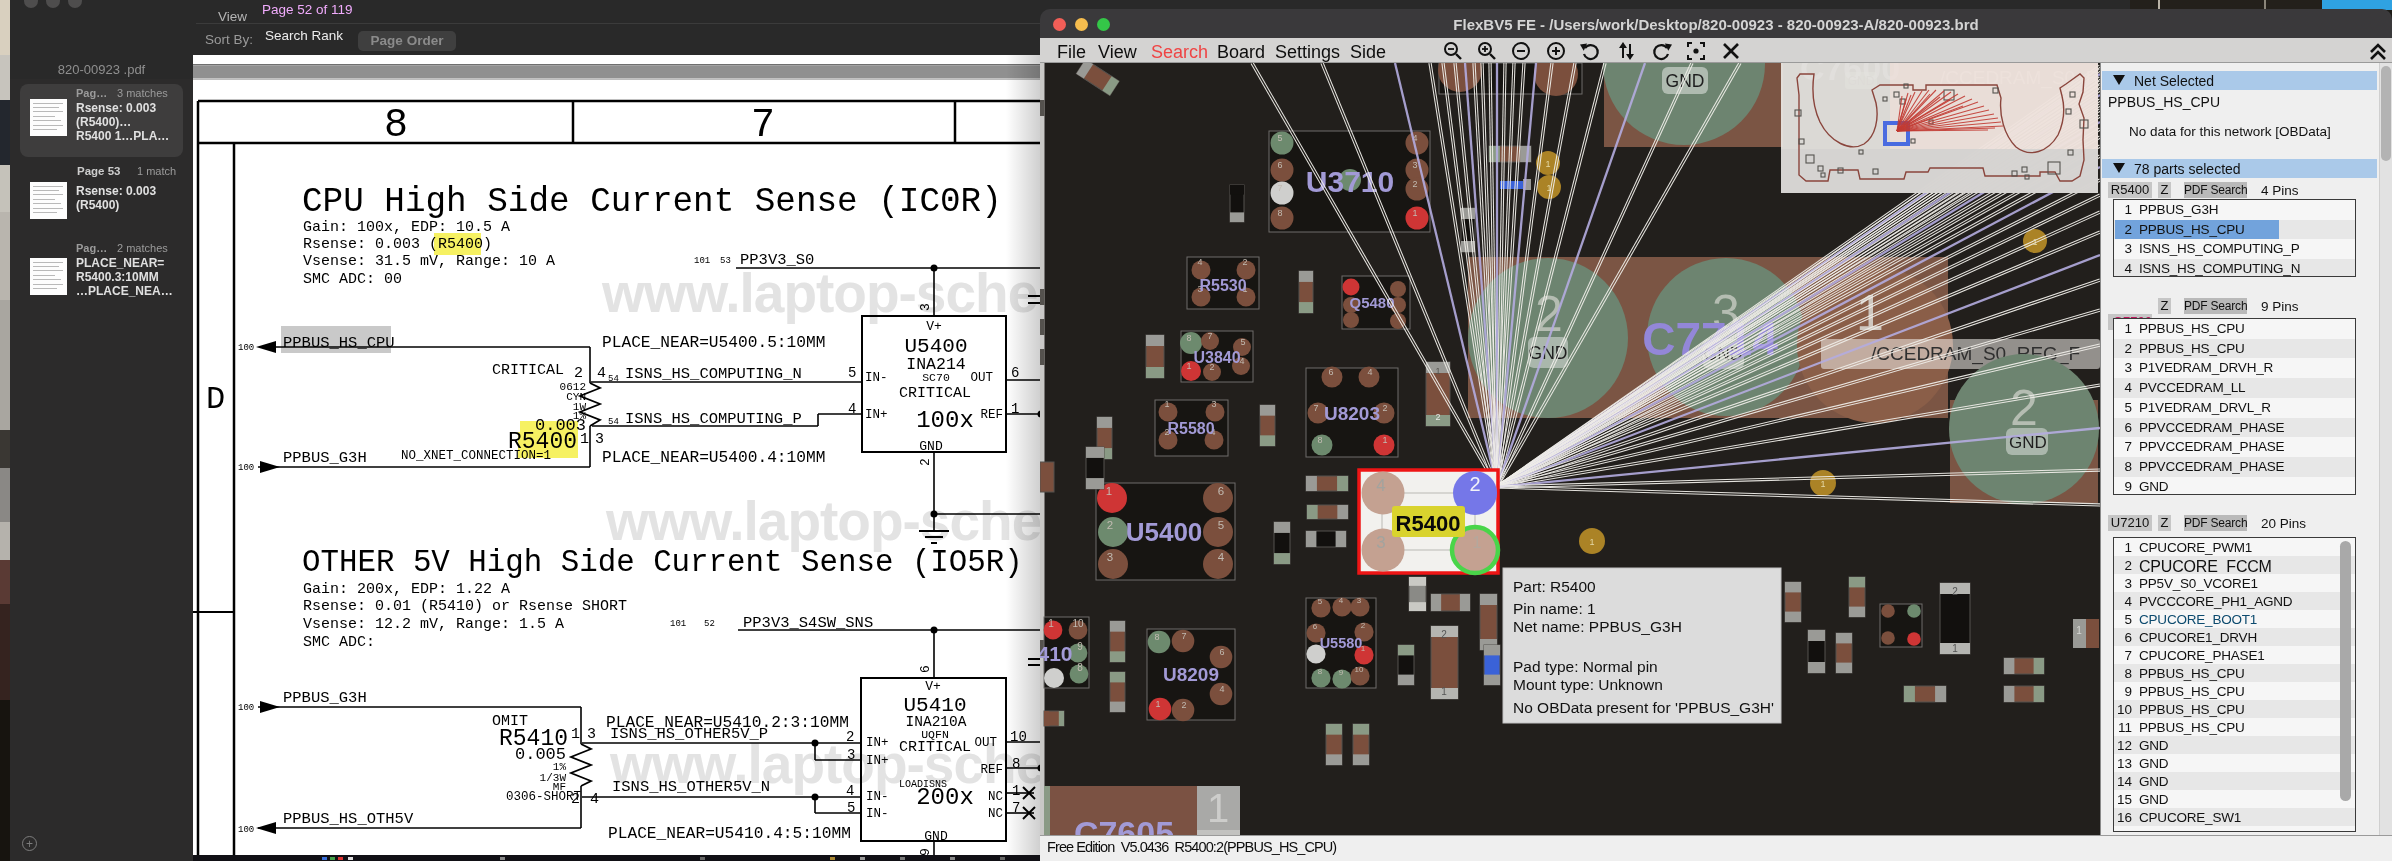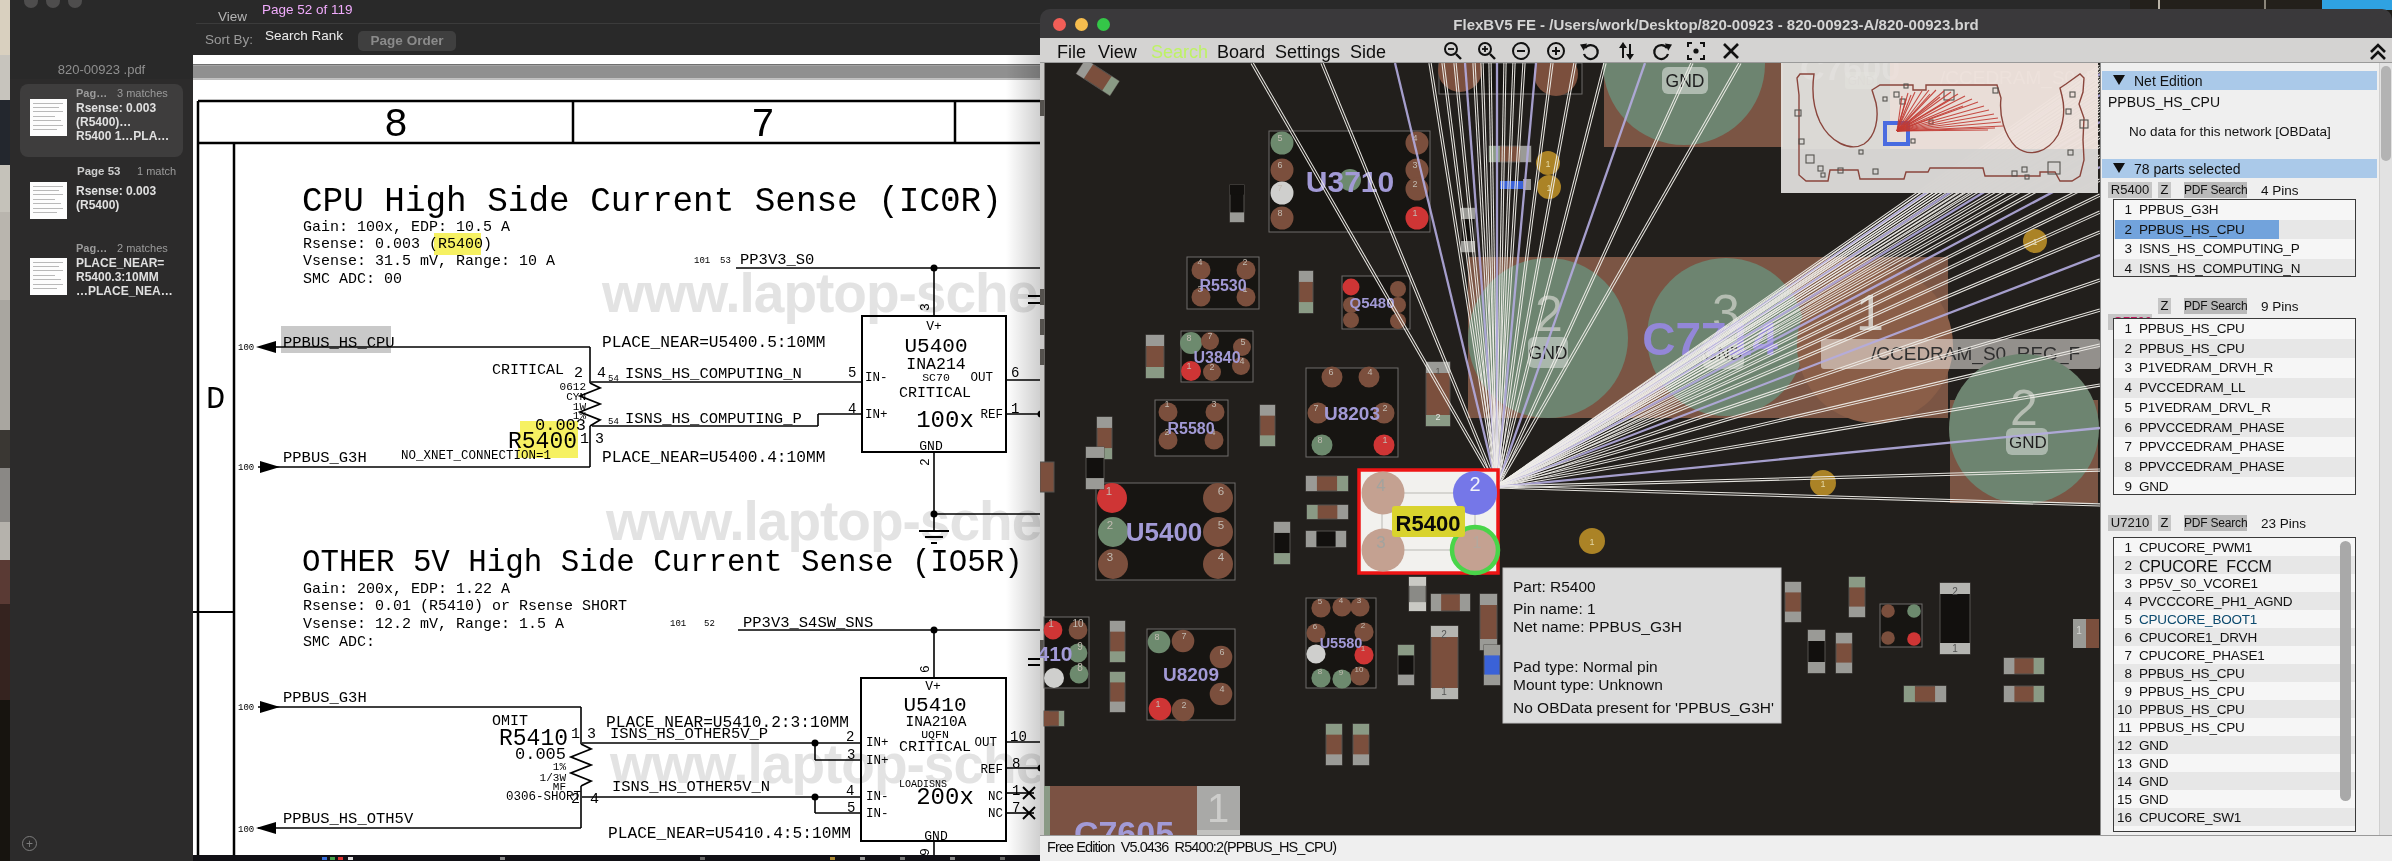--- a/index.html
+++ b/index.html
@@ -278,21 +278,21 @@
 </svg>
 <div class="a" style="left:1040px;top:9px;width:1352px;height:852px"></div>
 <div class="a" style="left:1040px;top:9px;width:1352px;height:29px;background:#3a393b;border-radius:10px 10px 0 0"></div>
 <div class="a" style="left:1052.5px;top:17.5px;width:13px;height:13px;border-radius:50%;background:#f25e57"></div>
 <div class="a" style="left:1074.5px;top:17.5px;width:13px;height:13px;border-radius:50%;background:#f6bd4e"></div>
 <div class="a" style="left:1096.5px;top:17.5px;width:13px;height:13px;border-radius:50%;background:#34c748"></div>
 <div class="a" style="left:1200px;top:16px;width:1032px;height:16px;text-align:center;font-size:15px;font-weight:bold;color:#d4d4d4">FlexBV5 FE - /Users/work/Desktop/820-00923 - 820-00923-A/820-00923.brd</div>
 <div class="a" style="left:1040px;top:38px;width:1352px;height:25px;background:#d4d3d2;border-bottom:1px solid #9a9a9a"></div>
 <div class="a" style="left:1057px;top:42px;font-size:18px;color:#0d0d0d">File</div>
 <div class="a" style="left:1098px;top:42px;font-size:18px;color:#0d0d0d">View</div>
-<div class="a" style="left:1151px;top:42px;font-size:18px;color:#bef264">Search</div>
+<div class="a" style="left:1151px;top:42px;font-size:18px;color:#ef4444">Search</div>
 <div class="a" style="left:1217px;top:42px;font-size:18px;color:#0d0d0d">Board</div>
 <div class="a" style="left:1275px;top:42px;font-size:18px;color:#0d0d0d">Settings</div>
 <div class="a" style="left:1350px;top:42px;font-size:18px;color:#0d0d0d">Side</div>
 <svg class="a" style="left:1040px;top:38px" width="1352" height="25" viewBox="1040 38 1352 25">
     <g transform="translate(1453,51)">
       <circle cx="-2" cy="-2" r="6" fill="none" stroke="#111" stroke-width="2"></circle>
       <line x1="3" y1="3" x2="8" y2="8" stroke="#111" stroke-width="2.4"></line>
       <line x1="-5" y1="-2" x2="1" y2="-2" stroke="#111" stroke-width="1.8"></line>
     </g>
     <g transform="translate(1487,51)">
@@ -806,21 +806,21 @@
 <text class="s" x="1513" y="592" font-size="15.5" font-weight="normal" fill="#111" text-anchor="start">Part: R5400</text>
 <text class="s" x="1513" y="614" font-size="15.5" font-weight="normal" fill="#111" text-anchor="start">Pin name: 1</text>
 <text class="s" x="1513" y="632" font-size="15.5" font-weight="normal" fill="#111" text-anchor="start">Net name: PPBUS_G3H</text>
 <text class="s" x="1513" y="672" font-size="15.5" font-weight="normal" fill="#111" text-anchor="start">Pad type: Normal pin</text>
 <text class="s" x="1513" y="690" font-size="15.5" font-weight="normal" fill="#111" text-anchor="start">Mount type: Unknown</text>
 <text class="s" x="1513" y="713" font-size="15.5" font-weight="normal" fill="#111" text-anchor="start">No OBData present for 'PPBUS_G3H'</text>
 </svg>
 <div class="a" style="left:2100px;top:63px;width:292px;height:772px;background:#efefef;border-left:1px solid #8a8a8a"></div>
 <div class="a" style="left:2102px;top:71px;width:275px;height:19px;background:#aac9e9"></div>
 <div class="a" style="left:2113px;top:75px;width:0;height:0;border-left:6.5px solid transparent;border-right:6.5px solid transparent;border-top:10px solid #111"></div>
-<div class="a" style="left:2134px;top:73px;font-size:14px;color:#111">Net Edition</div>
+<div class="a" style="left:2134px;top:73px;font-size:14px;color:#111">Net Selected</div>
 <div class="a" style="left:2108px;top:94px;font-size:14px;color:#111">PPBUS_HS_CPU</div>
 <div class="a" style="left:2129px;top:124px;font-size:13.5px;color:#111">No data for this network [OBData]</div>
 <div class="a" style="left:2102px;top:159px;width:275px;height:19px;background:#aac9e9"></div>
 <div class="a" style="left:2113px;top:163px;width:0;height:0;border-left:6.5px solid transparent;border-right:6.5px solid transparent;border-top:10px solid #111"></div>
 <div class="a" style="left:2134px;top:161px;font-size:14px;color:#111">78 parts selected</div>
 <div class="a" style="left:2108px;top:182px;width:44px;height:16px;background:#c6c6c6;font-size:13px;color:#111;text-align:center;line-height:16px">R5400</div>
 <div class="a" style="left:2158px;top:182px;width:13px;height:16px;background:#c6c6c6;font-size:13px;color:#111;text-align:center;line-height:16px">Z</div>
 <div class="a" style="left:2184px;top:182px;width:63px;height:16px;background:#b9b9b9;font-size:12px;letter-spacing:-0.2px;color:#111;text-align:center;line-height:16px;white-space:nowrap">PDF Search</div>
 <div class="a" style="left:2261px;top:183px;font-size:13.5px;color:#111;line-height:15px">4 Pins</div>
 <div class="a" style="left:2113px;top:199px;width:243px;height:78px;background:#f6f6f6;border:1px solid #3a3a3a;overflow:hidden">
@@ -867,21 +867,21 @@
 <div class="a" style="left:0;top:137.9px;width:243px;height:19.7px;background:#e7e7e7"></div>
 <div class="a" style="left:2px;top:139.9px;width:16px;font-size:13.5px;color:#111;text-align:right">8</div>
 <div class="a" style="left:25px;top:139.9px;font-size:13.5px;letter-spacing:-0.2px;color:#111">PPVCCEDRAM_PHASE</div>
 <div class="a" style="left:0;top:157.6px;width:243px;height:19.7px;background:#f6f6f6"></div>
 <div class="a" style="left:2px;top:159.6px;width:16px;font-size:13.5px;color:#111;text-align:right">9</div>
 <div class="a" style="left:25px;top:159.6px;font-size:13.5px;letter-spacing:-0.2px;color:#111">GND</div>
 </div>
 <div class="a" style="left:2108px;top:515px;width:44px;height:16px;background:#c6c6c6;font-size:13px;color:#111;text-align:center;line-height:16px">U7210</div>
 <div class="a" style="left:2158px;top:515px;width:13px;height:16px;background:#c6c6c6;font-size:13px;color:#111;text-align:center;line-height:16px">Z</div>
 <div class="a" style="left:2184px;top:515px;width:63px;height:16px;background:#b9b9b9;font-size:12px;letter-spacing:-0.2px;color:#111;text-align:center;line-height:16px;white-space:nowrap">PDF Search</div>
-<div class="a" style="left:2261px;top:516px;font-size:13.5px;color:#111;line-height:15px">23 Pins</div>
+<div class="a" style="left:2261px;top:516px;font-size:13.5px;color:#111;line-height:15px">20 Pins</div>
 <div class="a" style="left:2113px;top:537px;width:243px;height:295px;background:#f6f6f6;border:1px solid #3a3a3a;overflow:hidden">
 <div class="a" style="left:0;top:0px;width:243px;height:18px;background:#f6f6f6"></div>
 <div class="a" style="left:2px;top:2px;width:16px;font-size:13.5px;color:#111;text-align:right">1</div>
 <div class="a" style="left:25px;top:2px;font-size:13.5px;letter-spacing:-0.2px;color:#111">CPUCORE_PWM1</div>
 <div class="a" style="left:0;top:18px;width:243px;height:18px;background:#e7e7e7"></div>
 <div class="a" style="left:2px;top:20px;width:16px;font-size:13.5px;color:#111;text-align:right">2</div>
 <div class="a" style="left:25px;top:20px;font-size:16px;letter-spacing:-0.2px;color:#111">CPUCORE_FCCM</div>
 <div class="a" style="left:0;top:36px;width:243px;height:18px;background:#f6f6f6"></div>
 <div class="a" style="left:2px;top:38px;width:16px;font-size:13.5px;color:#111;text-align:right">3</div>
 <div class="a" style="left:25px;top:38px;font-size:13.5px;letter-spacing:-0.2px;color:#111">PP5V_S0_VCORE1</div>

